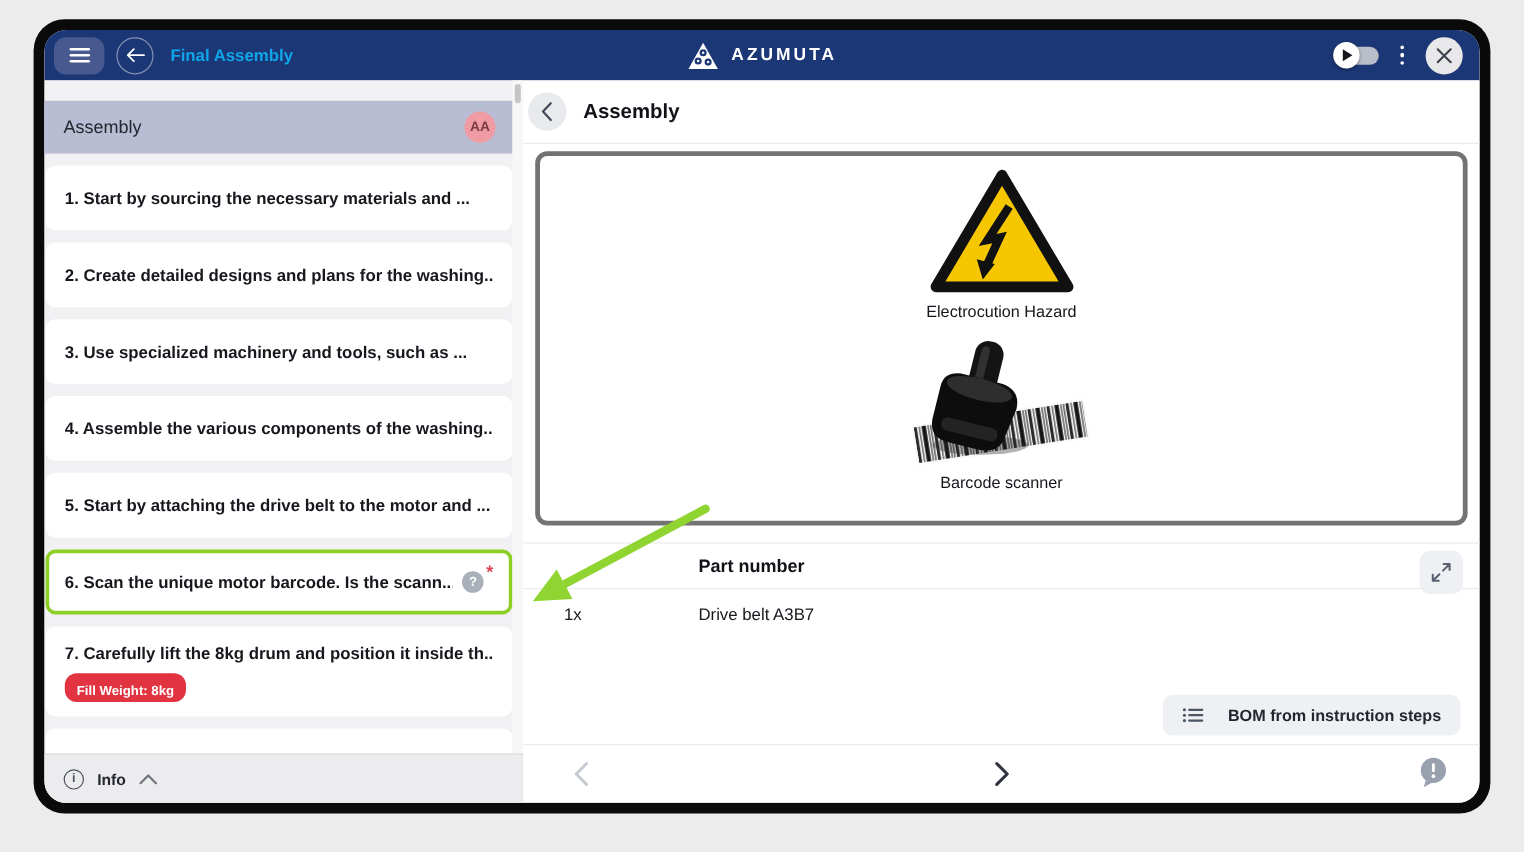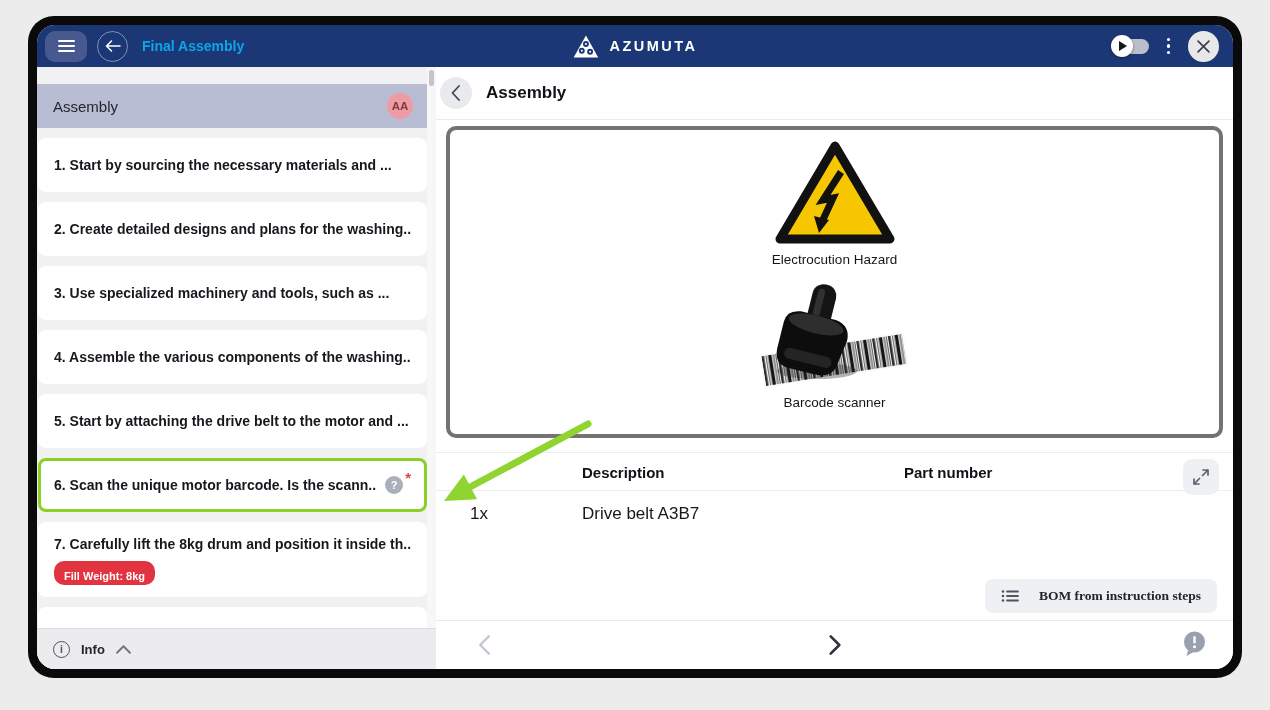--- a/index.html
+++ b/index.html
@@ -53,23 +53,23 @@
   .content-title{font-size:17px;font-weight:700;color:#101217;margin:0;}
   .media-card{flex:0 0 auto;margin:6px 10px 0;border:4px solid #737373;border-radius:10px;height:312px;background:#fff;display:flex;flex-direction:column;align-items:center;overflow:hidden;padding-top:8px;box-sizing:border-box;}
   .caption{font-size:13.5px;color:#14161b;margin-top:4px;}
 
   .bom{flex:1;border-top:1px solid #ececee;margin-top:14px;position:relative;min-height:0;}
   .bom-row{display:flex;align-items:flex-start;}
   .col-qty{width:146px;padding-left:34px;box-sizing:border-box;flex:0 0 146px;}
   .col-desc{width:322px;flex:0 0 322px;}
   .col-part{flex:1;}
   .bom-head{padding:11px 0 9px;border-bottom:1px solid #ececee;font-size:15px;font-weight:700;color:#101217;}
-  .bom-data{padding:13px 0;font-size:17px;color:#15171c;}
+  .bom-data{padding:13px 0;font-size:14px;color:#15171c;}
   .expand-btn{position:absolute;top:6px;right:14px;width:36px;height:36px;border:none;border-radius:9px;background:#eef0f3;display:flex;align-items:center;justify-content:center;cursor:pointer;}
-  .bom-btn{position:absolute;right:16px;bottom:7px;height:34px;display:flex;align-items:center;gap:20px;background:#eef0f3;border:none;border-radius:8px;padding:0 16px;font-size:13.5px;font-weight:700;color:#23262e;font-family:Liberation Serif, serif;cursor:pointer;}
+  .bom-btn{position:absolute;right:16px;bottom:7px;height:34px;display:flex;align-items:center;gap:20px;background:#eef0f3;border:none;border-radius:8px;padding:0 16px;font-size:13.5px;font-weight:700;color:#23262e;font-family:Liberation Sans, sans-serif;cursor:pointer;}
 
   .content-footer{flex:0 0 48px;border-top:1px solid #ebebed;position:relative;}
   .nav-btn{position:absolute;top:50%;transform:translateY(-50%);background:none;border:none;cursor:pointer;display:flex;align-items:center;justify-content:center;}
   .nav-prev{left:36px;}
   .nav-next{left:50%;transform:translate(-50%,-50%);}
   .feedback-btn{position:absolute;right:20px;top:50%;transform:translateY(-50%);background:none;border:none;cursor:pointer;}
 
   .annotation-arrow{position:absolute;inset:0;width:1270px;height:710px;pointer-events:none;z-index:50;}
 </style>
 </head>
@@ -215,21 +215,20 @@
                 <ellipse cx="66" cy="45" rx="28" ry="9" fill="#2e2e2e"></ellipse>
                 <rect x="42" y="74" width="48" height="11" rx="5" fill="#242424"></rect>
               </g>
             </svg>
             <div class="caption">Barcode scanner</div>
           </div>
 
           <div class="bom">
             <div class="bom-row bom-head">
               <div class="col-qty"></div>
-              <div class="col-desc">Description</div>
               <div class="col-part">Part number</div>
             </div>
             <div class="bom-row bom-data">
               <div class="col-qty">1x</div>
               <div class="col-part">Drive belt A3B7</div>
             </div>
             <button class="expand-btn" aria-label="expand">
               <svg width="20" height="20" viewBox="0 0 20 20">
                 <path d="M11.5 8.5 L17 3 M17 3 h-5 M17 3 v5 M8.5 11.5 L3 17 M3 17 h5 M3 17 v-5" stroke="#5a6170" stroke-width="1.7" fill="none" stroke-linecap="round" stroke-linejoin="round"></path>
               </svg>

